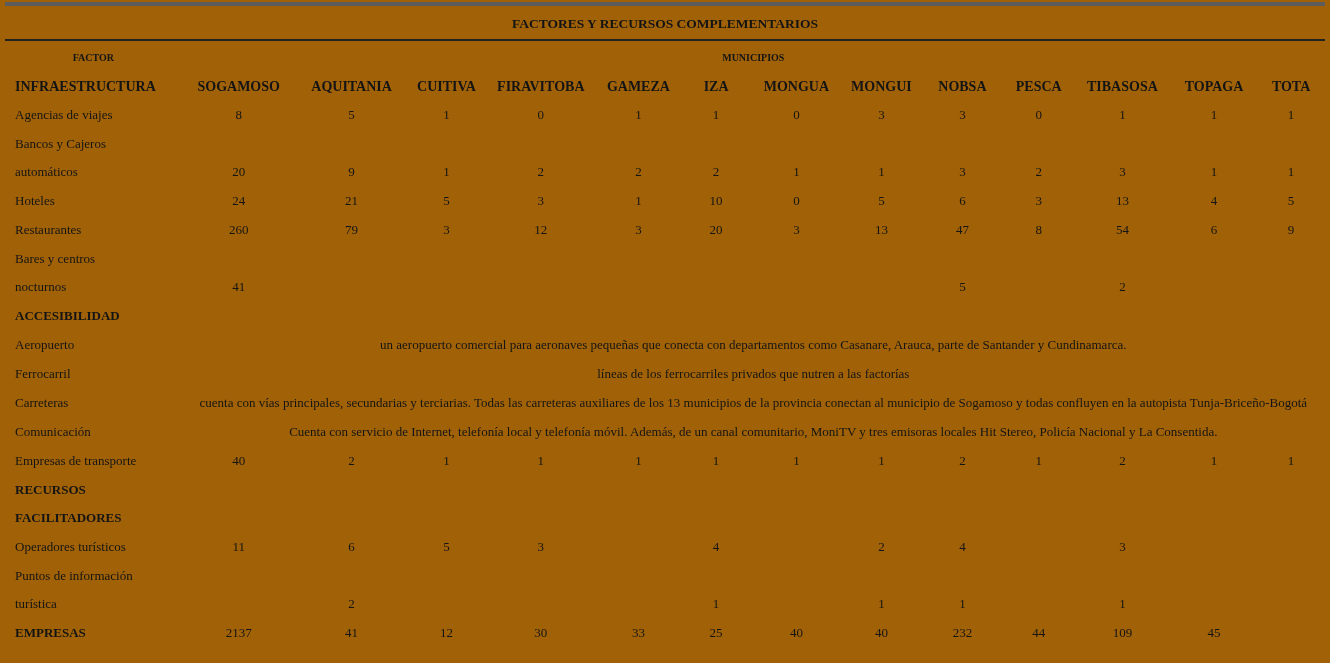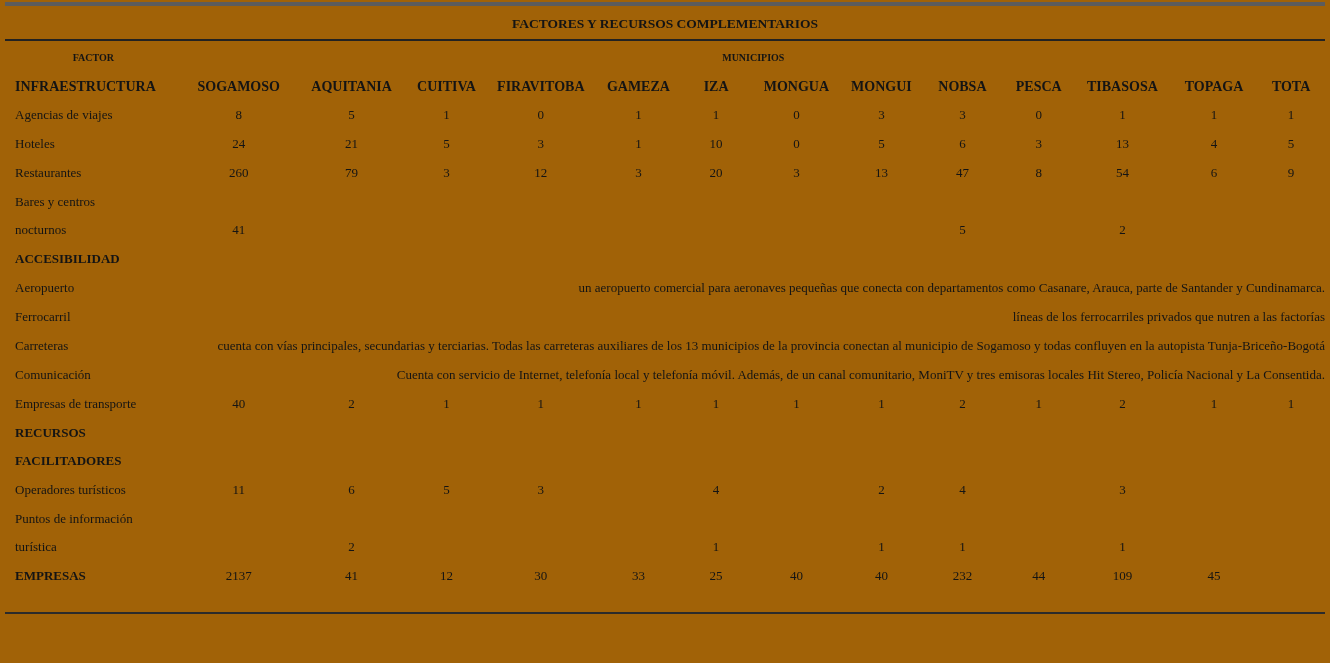--- a/index.html
+++ b/index.html
@@ -61,21 +61,21 @@
   tbody td.label {
     text-align: left;
     padding-left: 10px;
     padding-bottom: 1px;
   }
   tbody td.num {
     text-align: center;
     padding-bottom: 1px;
   }
   tbody td.span-text {
-    text-align: right;
+    text-align: center;
     padding-bottom: 1px;
   }
   tbody tr.row-section td.label,
   tbody tr.row-data-bold td.label {
     font-weight: bold;
   }
   tbody tr:last-child td {
     border-bottom: 2.5px solid #2b2b2b;
     padding-bottom: 22px;
   }
@@ -140,20 +140,39 @@
           <td class="num">0</td>
           <td class="num">3</td>
           <td class="num">3</td>
           <td class="num">0</td>
           <td class="num">1</td>
           <td class="num">1</td>
           <td class="num">1</td>
         </tr>
         <tr class="row-data">
           <td class="label">
+            <div>Bancos y Cajeros</div>
+            <div>automáticos</div>
+          </td>
+          <td class="num">20</td>
+          <td class="num">9</td>
+          <td class="num">1</td>
+          <td class="num">2</td>
+          <td class="num">2</td>
+          <td class="num">2</td>
+          <td class="num">1</td>
+          <td class="num">1</td>
+          <td class="num">3</td>
+          <td class="num">2</td>
+          <td class="num">3</td>
+          <td class="num">1</td>
+          <td class="num">1</td>
+        </tr>
+        <tr class="row-data">
+          <td class="label">
             <div>Hoteles</div>
           </td>
           <td class="num">24</td>
           <td class="num">21</td>
           <td class="num">5</td>
           <td class="num">3</td>
           <td class="num">1</td>
           <td class="num">10</td>
           <td class="num">0</td>
           <td class="num">5</td>

